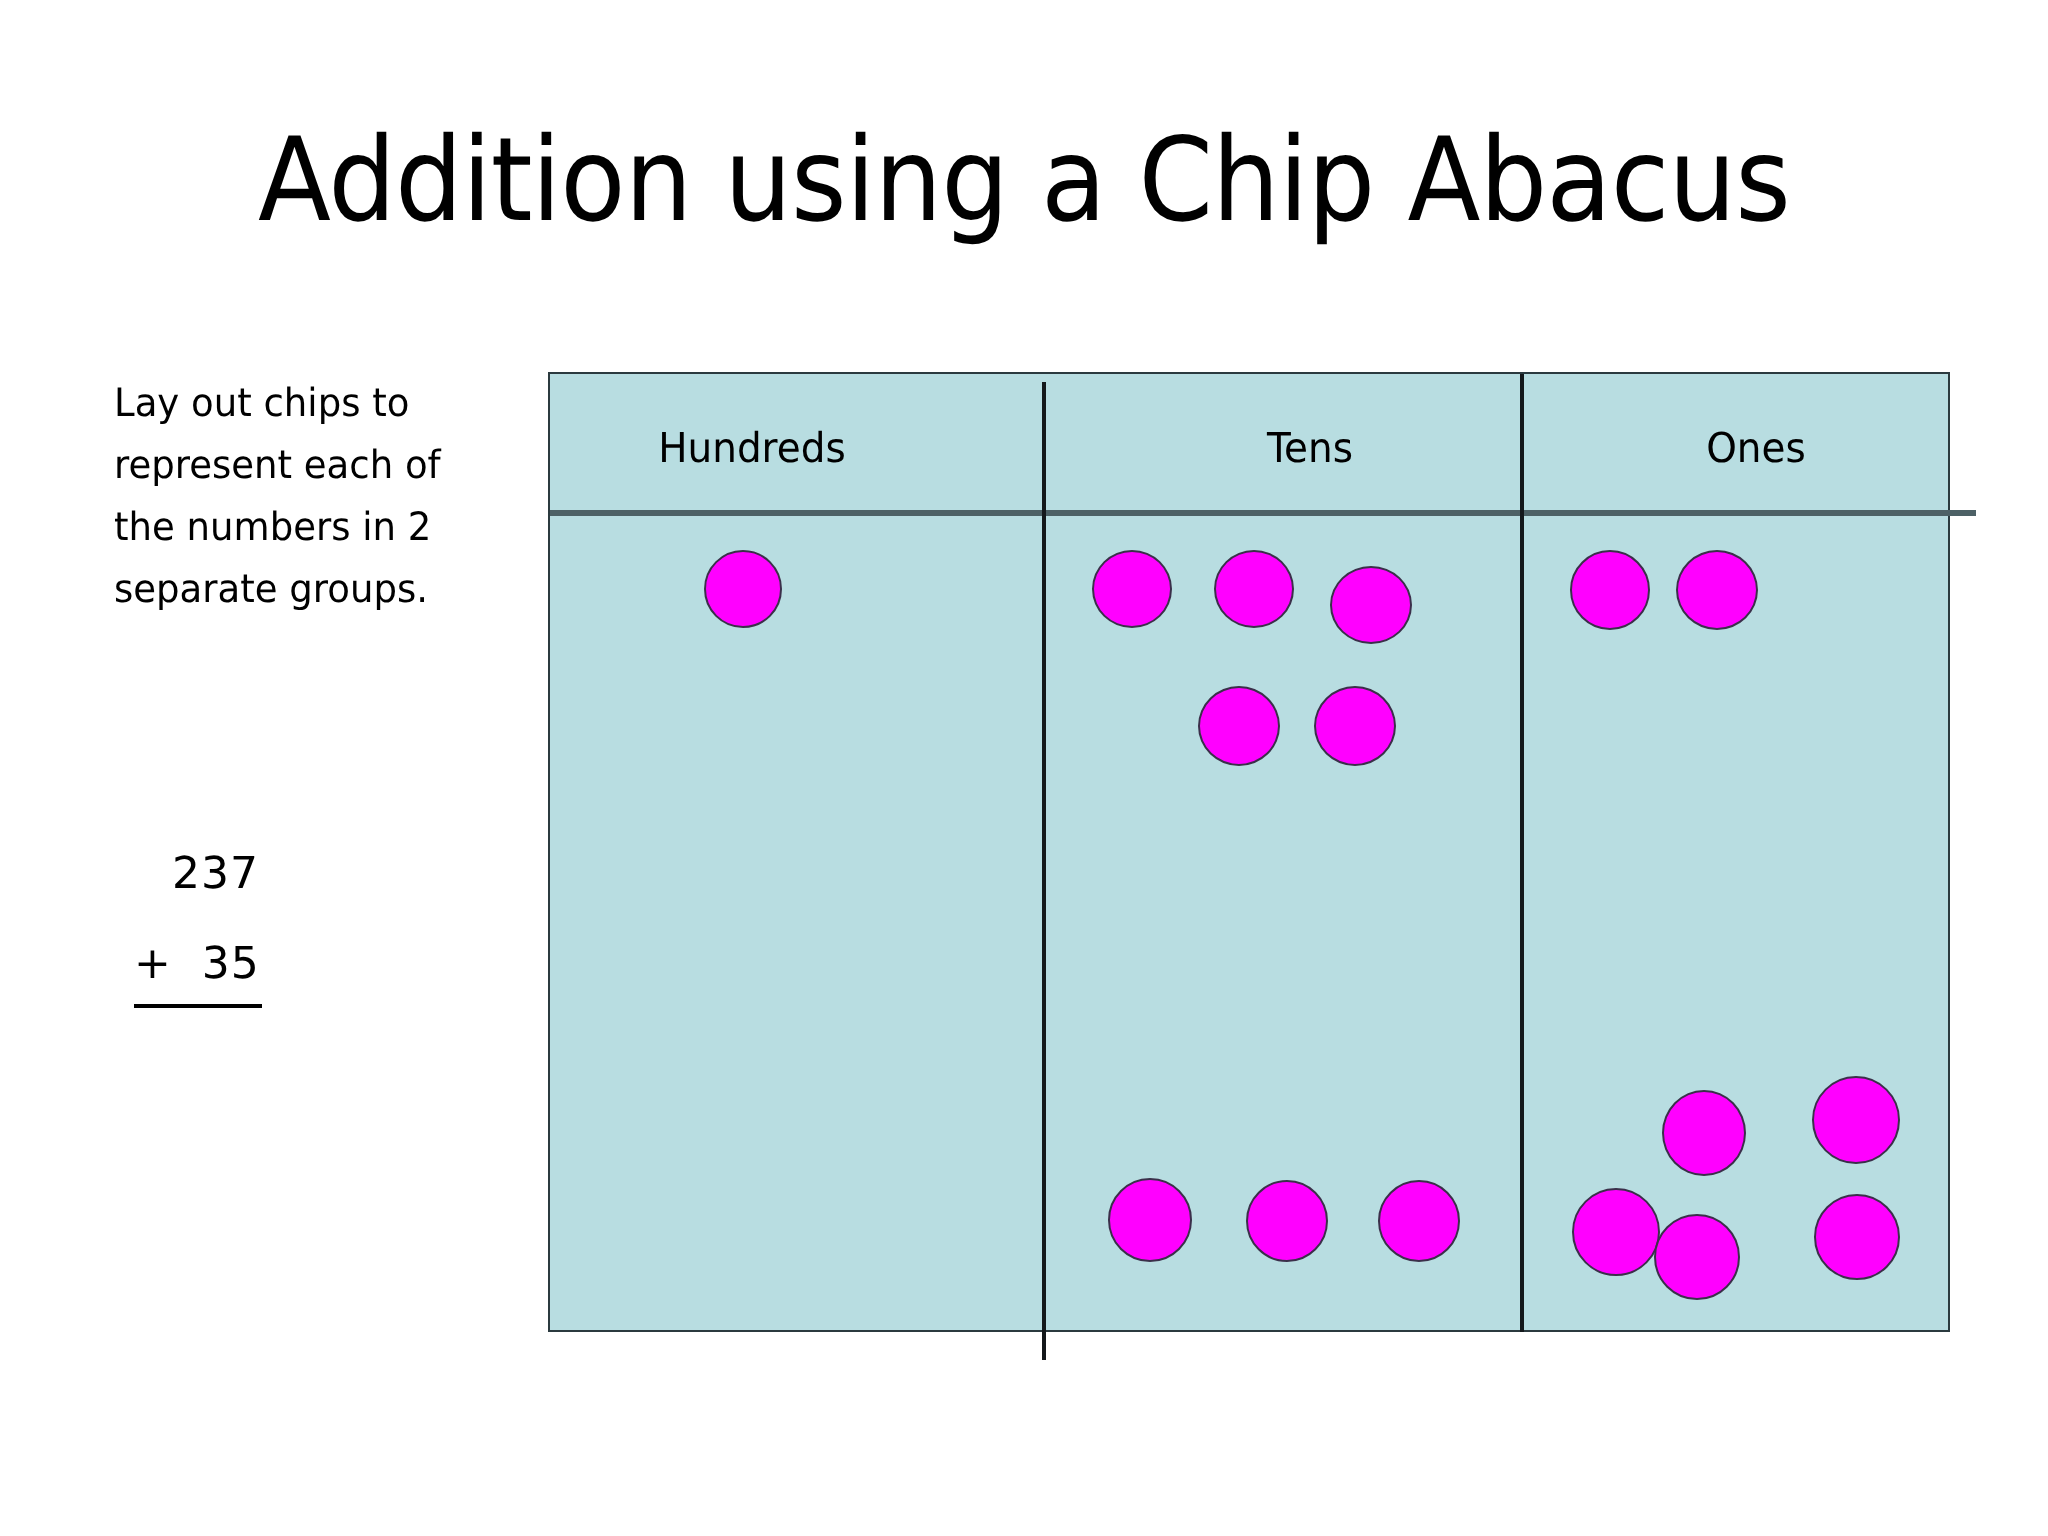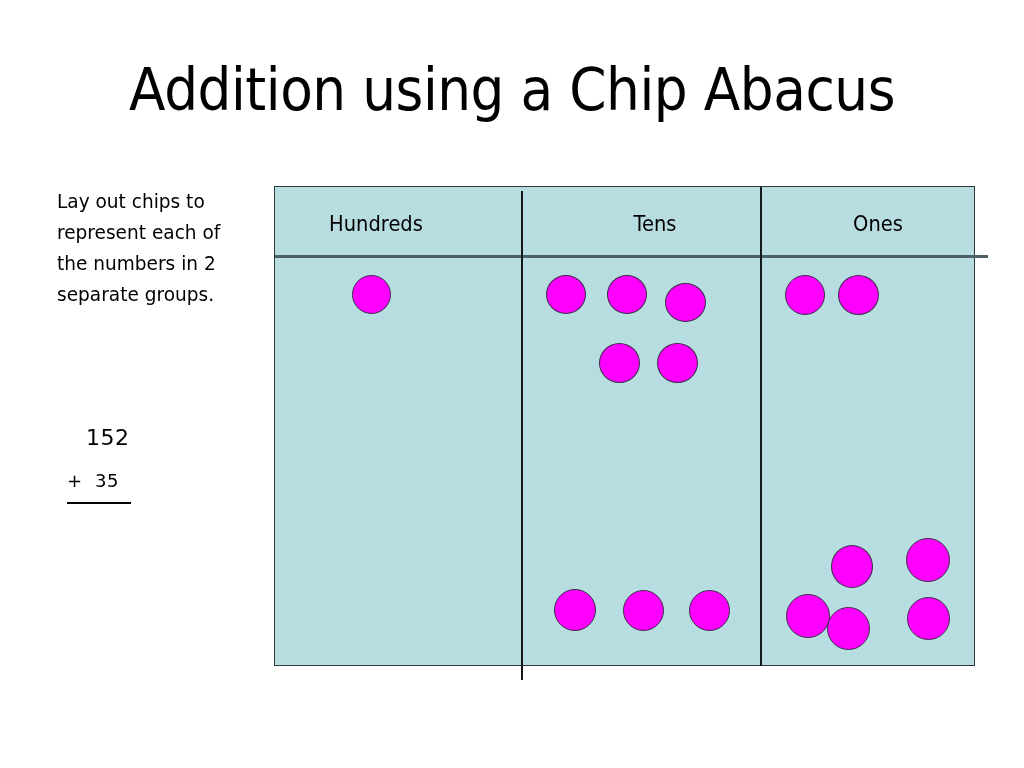--- a/index.html
+++ b/index.html
@@ -52,21 +52,21 @@
     font-family: "DejaVu Sans", sans-serif;
     font-size: 22px;
     color: #000000;
     letter-spacing: 0.5px;
   }
   #addend-bottom {
     position: absolute;
     left: 67px;
     top: 470px;
     font-family: "DejaVu Sans", sans-serif;
-    font-size: 18px;
+    font-size: 22px;
     color: #000000;
     letter-spacing: 0.5px;
     white-space: pre;
   }
   #sum-rule {
     position: absolute;
     left: 67px;
     top: 502px;
     width: 64px;
     height: 2px;
@@ -133,21 +133,21 @@
     box-sizing: border-box;
   }
 </style>
 </head>
 <body>
 
 <div id="slide-title">Addition using a Chip Abacus</div>
 
 <div id="instruction-text">Lay out chips to represent each of the numbers in 2 separate groups.</div>
 
-<div id="addend-top">152</div>
+<div id="addend-top">237</div>
 
 <div id="addend-bottom">+  35</div>
 
 <div id="sum-rule"></div>
 
 <div id="abacus-table"></div>
 
 <div id="header-divider"></div>
 
 <div class="col-divider" id="divider-hundreds-tens"></div>

